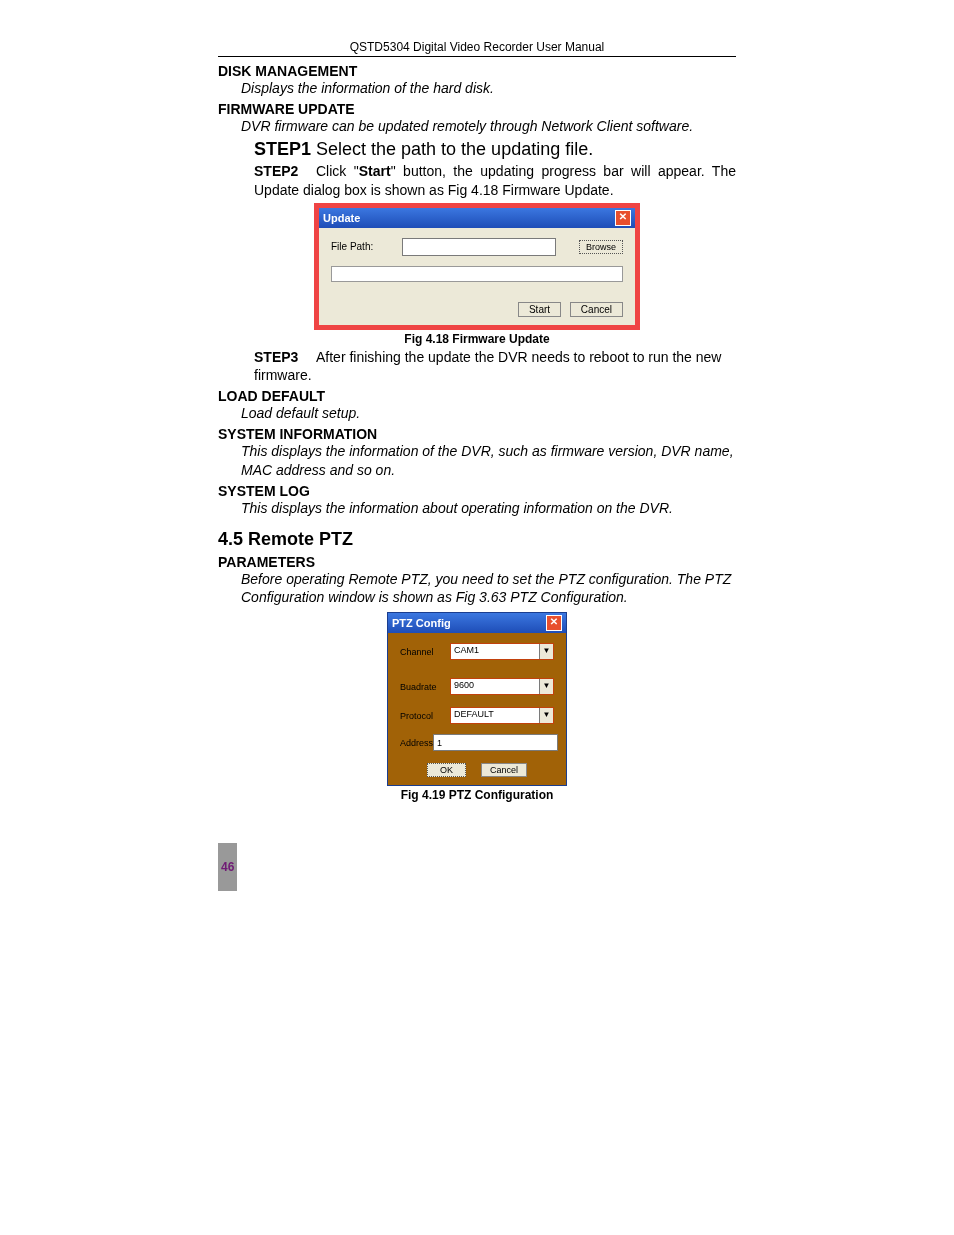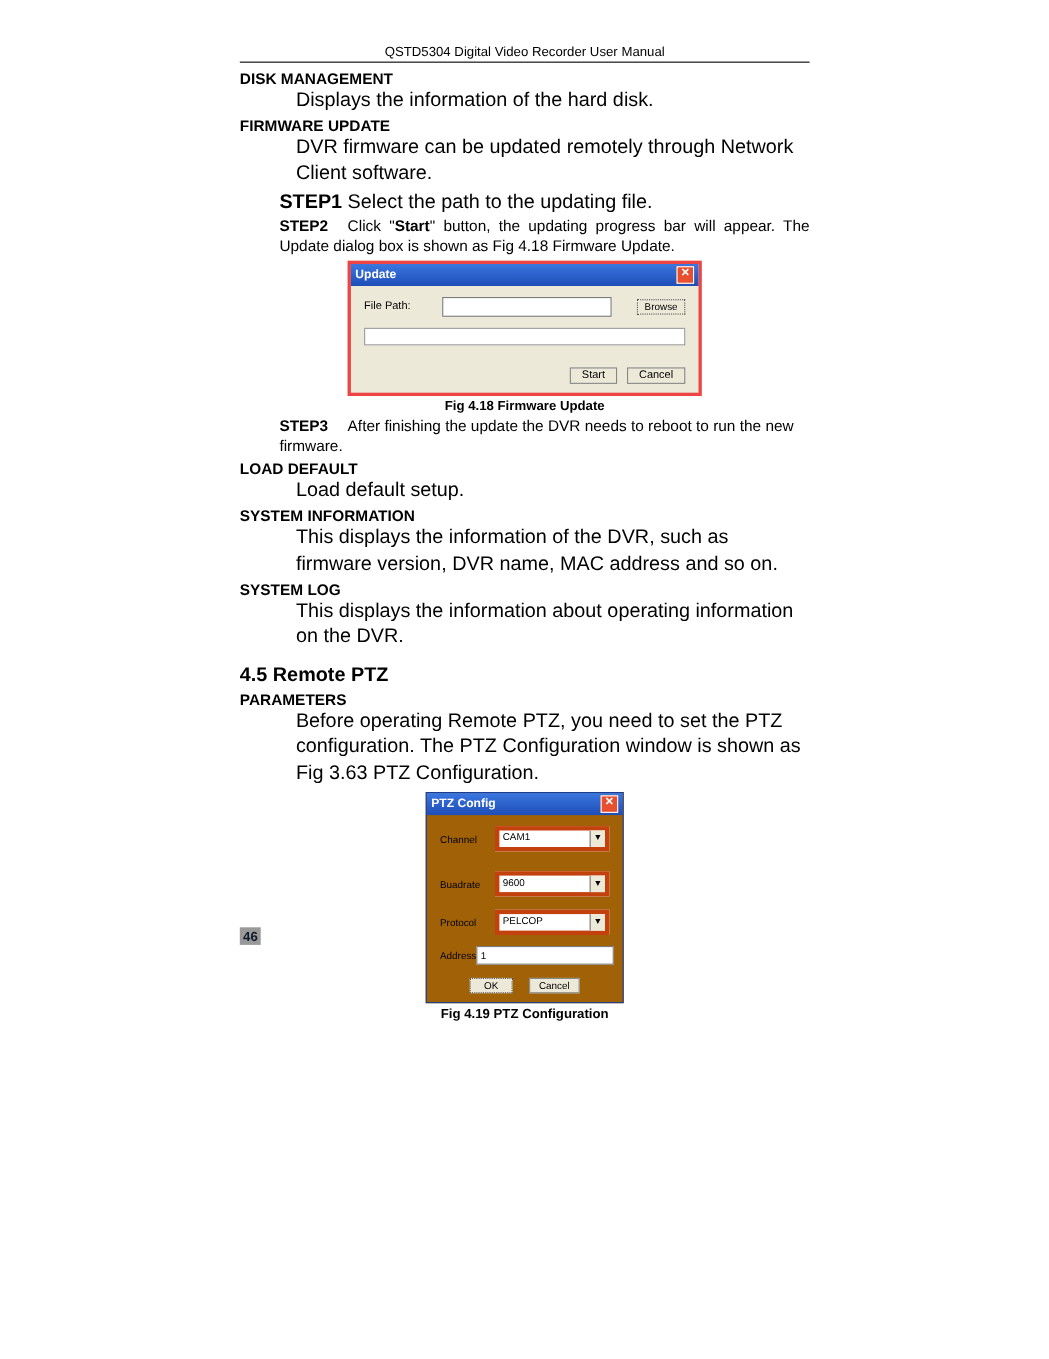--- a/index.html
+++ b/index.html
@@ -28,25 +28,26 @@
     padding-bottom: 2px;
     margin-bottom: 6px;
   }
   .section-heading {
     font-weight: bold;
     font-size: 14px;
     margin-top: 4px;
     margin-bottom: 0;
   }
   .body-text {
-    font-size: 18px;
-    margin-left: 51px;
+    font-size: 14px;
+    margin-left: 23px;
     margin-top: 0;
     margin-bottom: 4px;
     line-height: 1.3;
+    font-style: italic;
   }
   .step-line {
     font-size: 18px;
     margin-left: 36px;
     margin-top: 0;
     margin-bottom: 2px;
   }
   .step-label {
     font-weight: bold;
     display: inline-block;
@@ -70,21 +71,21 @@
     font-size: 18px;
     font-weight: bold;
     margin-top: 12px;
     margin-bottom: 4px;
   }
 
   
   .update-dialog {
     width: 316px;
     margin: 0 auto 2px auto;
-    border: 3px solid #ef4444;
+    border: 5px solid #ef4444;
     background: #ece9d8;
     font-size: 10px;
   }
   .titlebar {
     background: linear-gradient(to bottom, #3b77e0, #1e4db7);
     color: #fff;
     font-weight: bold;
     font-size: 11px;
     padding: 2px 4px;
     display: flex;
@@ -170,21 +171,21 @@
   .form-row.tight { margin-bottom: 10px; }
   .form-row.gap-top { margin-top: 18px; }
   .form-label {
     width: 50px;
     font-size: 9px;
   }
   .combo {
     flex: 1;
     display: flex;
     height: 15px;
-    border: 4px solid #c2410c;
+    border: 1px solid #c2410c;
     background: #fff;
   }
   .combo-text {
     flex: 1;
     font-size: 9px;
     padding: 1px 3px;
   }
   .combo-arrow {
     width: 13px;
     background: #ece9d8;
@@ -219,24 +220,24 @@
     background: #ece9d8;
     border: 1px solid #888;
     cursor: pointer;
   }
 
   .page-number {
     position: absolute;
     left: 218px;
     top: 843px;
     background: #999;
-    color: #0f172a;
+    color: #701a75;
     font-size: 12px;
     font-weight: bold;
-    padding: 1px 3px;
+    padding: 17px 3px;
   }
   .step3-block {
     font-size: 14px;
     margin-left: 36px;
     margin-top: 0;
     margin-bottom: 4px;
     line-height: 1.3;
   }
 </style>
 </head>
@@ -311,21 +312,21 @@
         <div class="form-row gap-top">
           <span class="form-label">Buadrate</span>
           <div class="combo">
             <span class="combo-text">9600</span>
             <span class="combo-arrow">▼</span>
           </div>
         </div>
         <div class="form-row tight">
           <span class="form-label">Protocol</span>
           <div class="combo">
-            <span class="combo-text">PELCOP</span>
+            <span class="combo-text">DEFAULT</span>
             <span class="combo-arrow">▼</span>
           </div>
         </div>
         <div class="form-row">
           <span class="form-label">Address</span>
           <input class="text-input" value="1" style="">
         </div>
         <div class="ptz-btn-row">
           <button class="ok-btn">OK</button>
           <button class="cancel-btn">Cancel</button>

